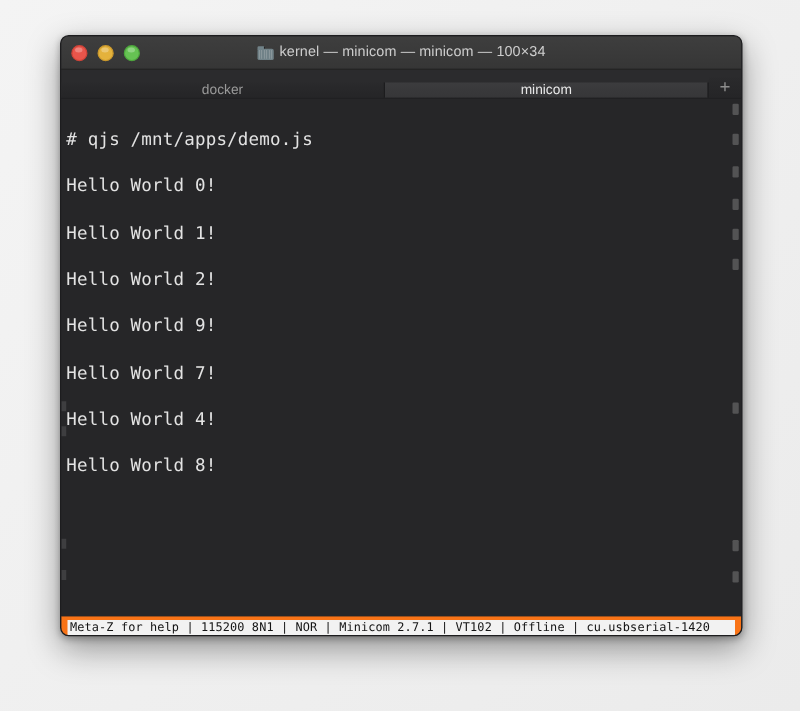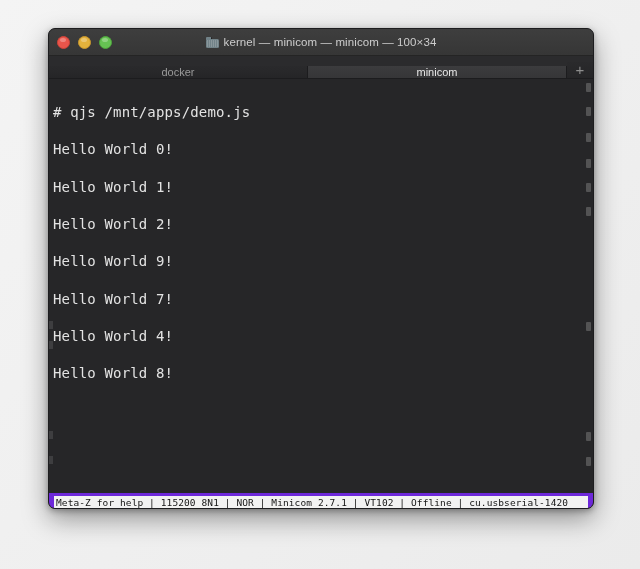--- a/index.html
+++ b/index.html
@@ -208,21 +208,21 @@
     position: absolute;
     left: 0;
     width: 4px;
     height: 8px;
     background: rgba(150,150,150,0.22);
   }
 
   
   #statusbar-wrap {
     height: 19px;
-    background: #6d28d9;
+    background: #f97316;
     display: flex;
     align-items: center;
     padding: 0 5px;
     box-sizing: border-box;
   }
   #statusbar {
     width: 100%;
     background: #f2f2f2;
     color: #141414;
     font-family: "DejaVu Sans Mono", "Liberation Mono", monospace;

